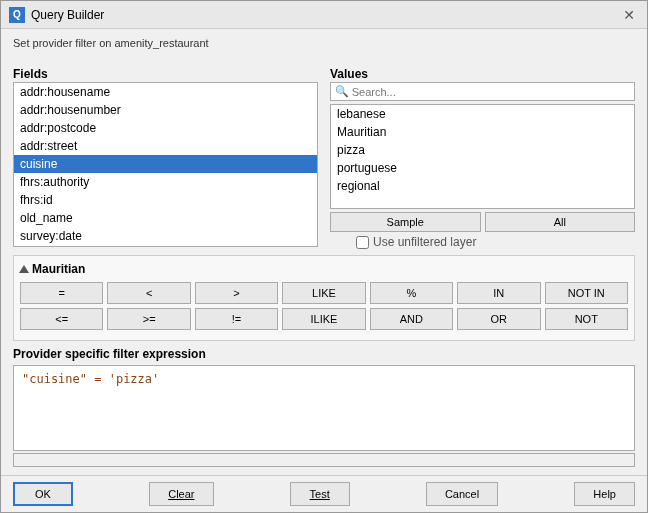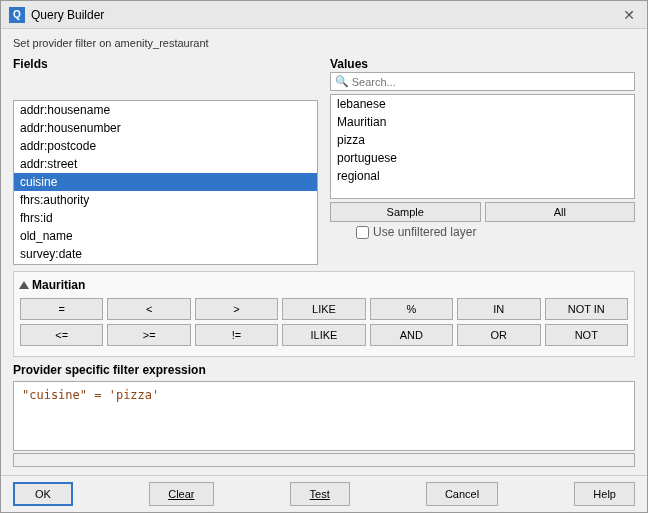--- a/index.html
+++ b/index.html
@@ -4,26 +4,26 @@
   <style>
     * { box-sizing: border-box; margin: 0; padding: 0; font-family: 'Segoe UI', Arial, sans-serif; font-size: 12px; }
     body { background: #f0f0f0; display: flex; align-items: center; justify-content: center; width: 648px; height: 513px; overflow: hidden; }
     .window { background: #f0f0f0; border: 1px solid #999; width: 648px; height: 513px; display: flex; flex-direction: column; box-shadow: 2px 2px 8px rgba(0,0,0,0.3); }
     .title-bar { background: #e8e8e8; border-bottom: 1px solid #ccc; padding: 4px 8px; display: flex; align-items: center; justify-content: space-between; height: 28px; }
     .title-bar-left { display: flex; align-items: center; gap: 6px; }
     .title-icon { width: 16px; height: 16px; }
     .title-text { font-size: 12px; font-weight: normal; color: #000; }
     .close-btn { background: none; border: none; cursor: pointer; font-size: 14px; color: #555; width: 20px; height: 20px; display: flex; align-items: center; justify-content: center; }
     .content { padding: 8px 12px; flex: 1; display: flex; flex-direction: column; gap: 6px; }
-    .subtitle { font-size: 11px; color: #333; margin-bottom: 2px; }
+    .subtitle { font-size: 11px; color: #333; margin-bottom: 12px; }
     .two-col { display: flex; gap: 12px; flex: 0 0 auto; }
     .fields-section { flex: 1; display: flex; flex-direction: column; }
     .values-section { flex: 1; display: flex; flex-direction: column; }
     .section-label { font-weight: bold; margin-bottom: 1px; font-size: 12px; }
-    .fields-list { border: 1px solid #aaa; background: #fff; height: 165px; overflow-y: auto; margin-top: 28px; }
+    .fields-list { border: 1px solid #aaa; background: #fff; height: 165px; overflow-y: auto; }
     .fields-list .item { padding: 2px 6px; cursor: pointer; white-space: nowrap; overflow: hidden; }
     .fields-list .item.selected { background: #3075c8; color: white; }
     .search-box { border: 1px solid #aaa; background: #fff; display: flex; align-items: center; padding: 2px 4px; margin-bottom: 3px; }
     .search-box input { border: none; outline: none; flex: 1; font-size: 11px; background: transparent; }
     .search-icon { color: #999; font-size: 11px; margin-right: 3px; }
     .values-list { border: 1px solid #aaa; background: #fff; height: 105px; overflow-y: auto; }
     .values-list .item { padding: 2px 6px; cursor: pointer; }
     .values-buttons { display: flex; gap: 4px; margin-top: 3px; }
     .values-buttons button { flex: 1; padding: 3px 8px; border: 1px solid #aaa; background: #e8e8e8; cursor: pointer; font-size: 11px; }
     .use-unfiltered { display: flex; align-items: center; gap: 4px; margin-top: 3px; font-size: 11px; color: #555; margin-left: 26px; }

